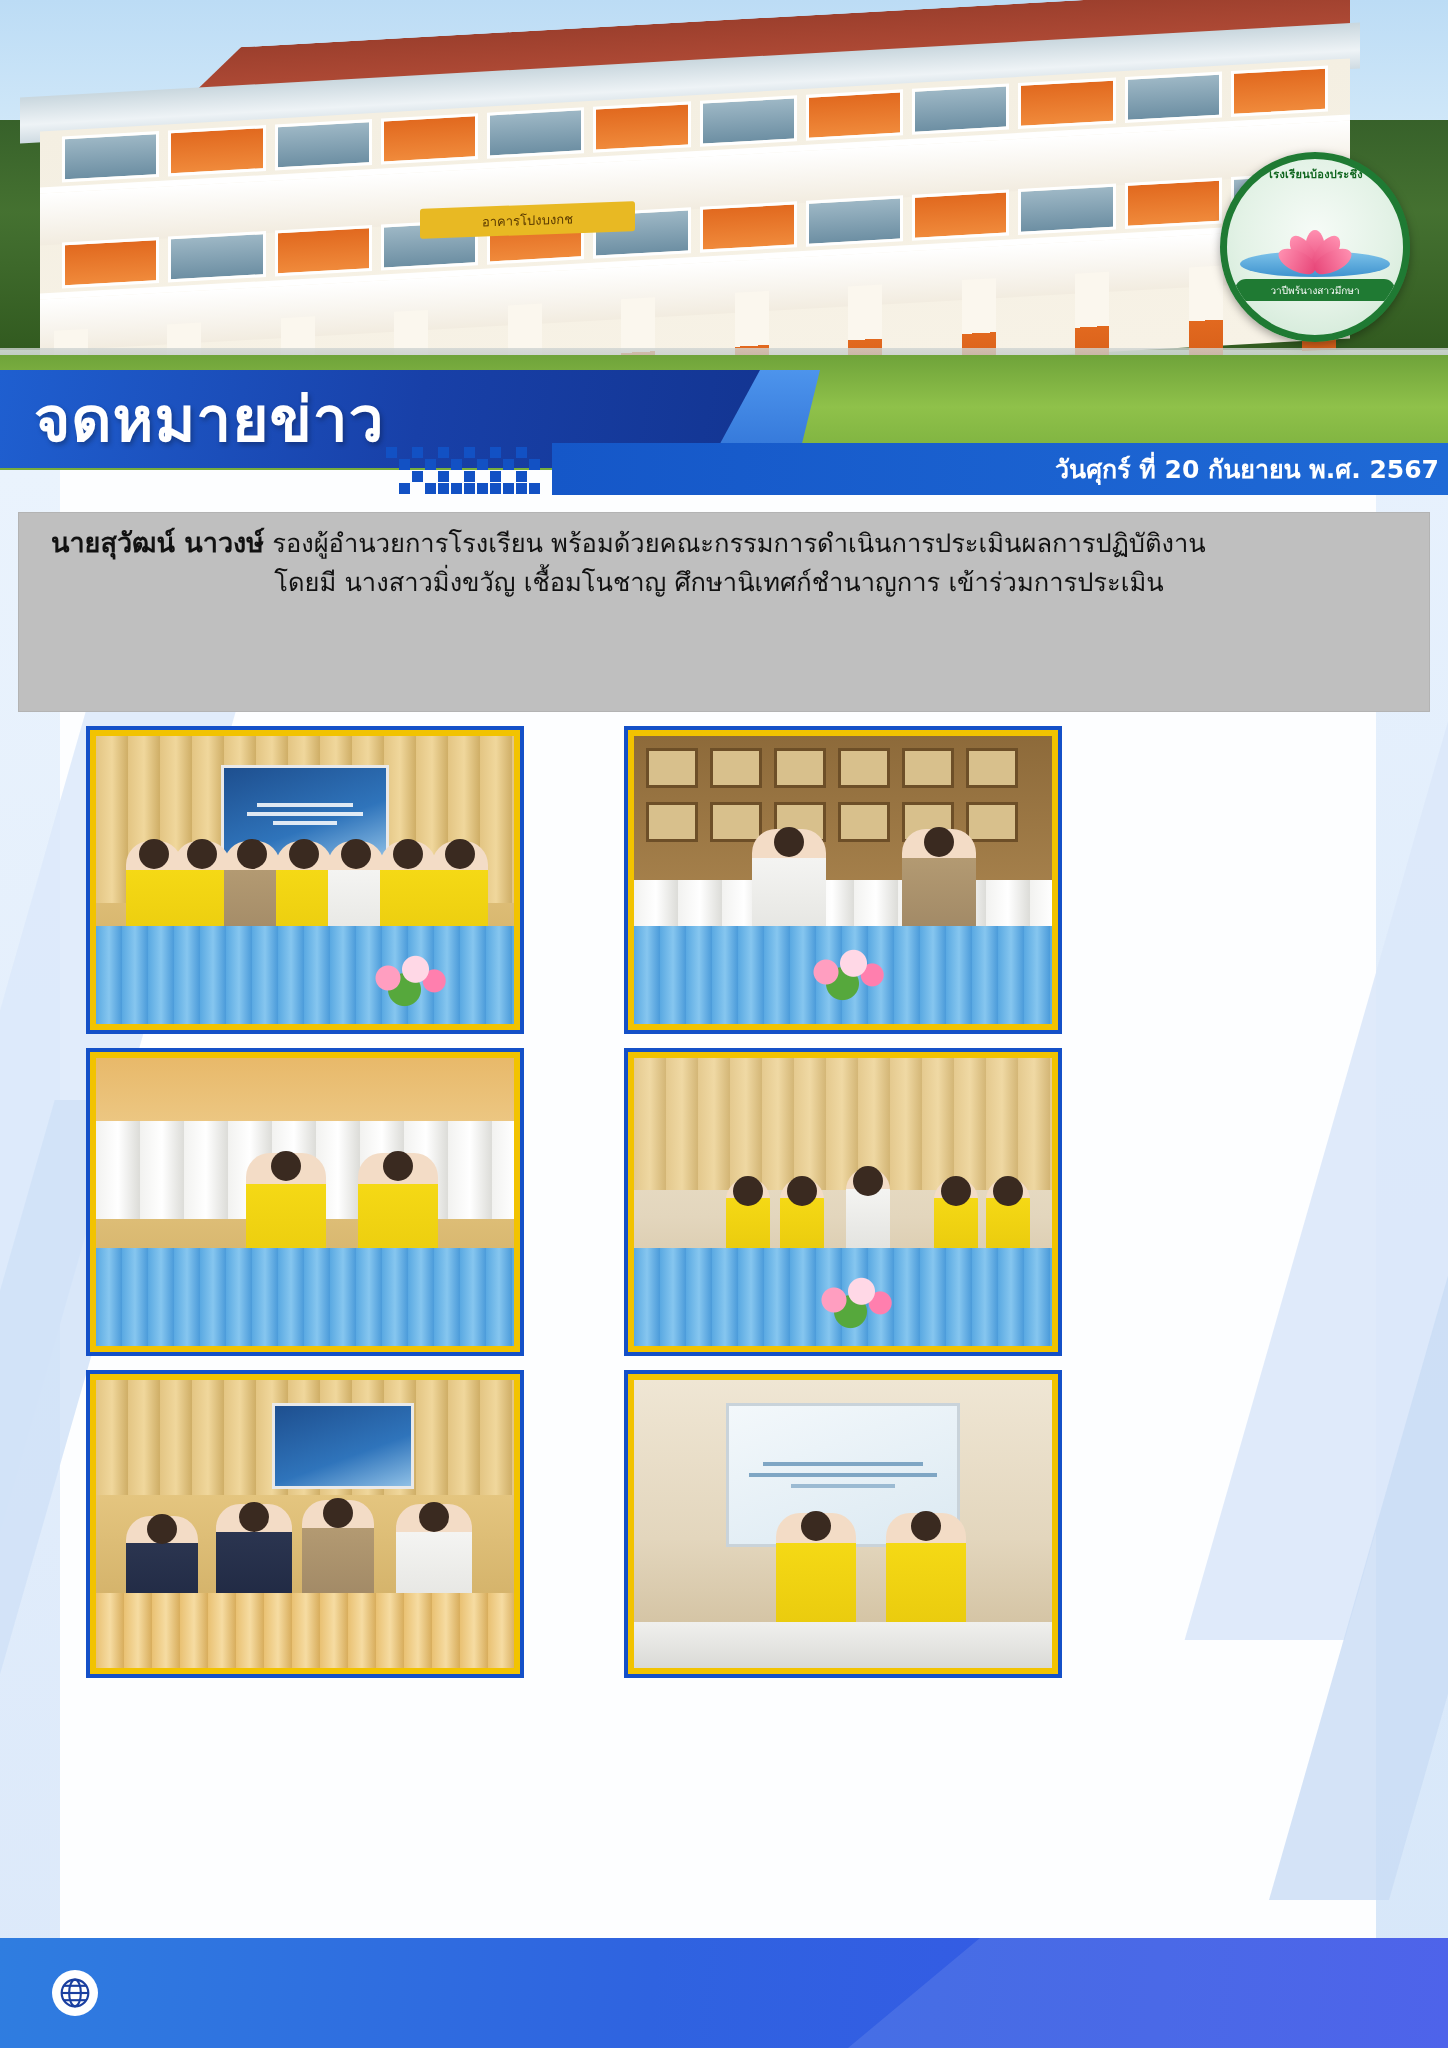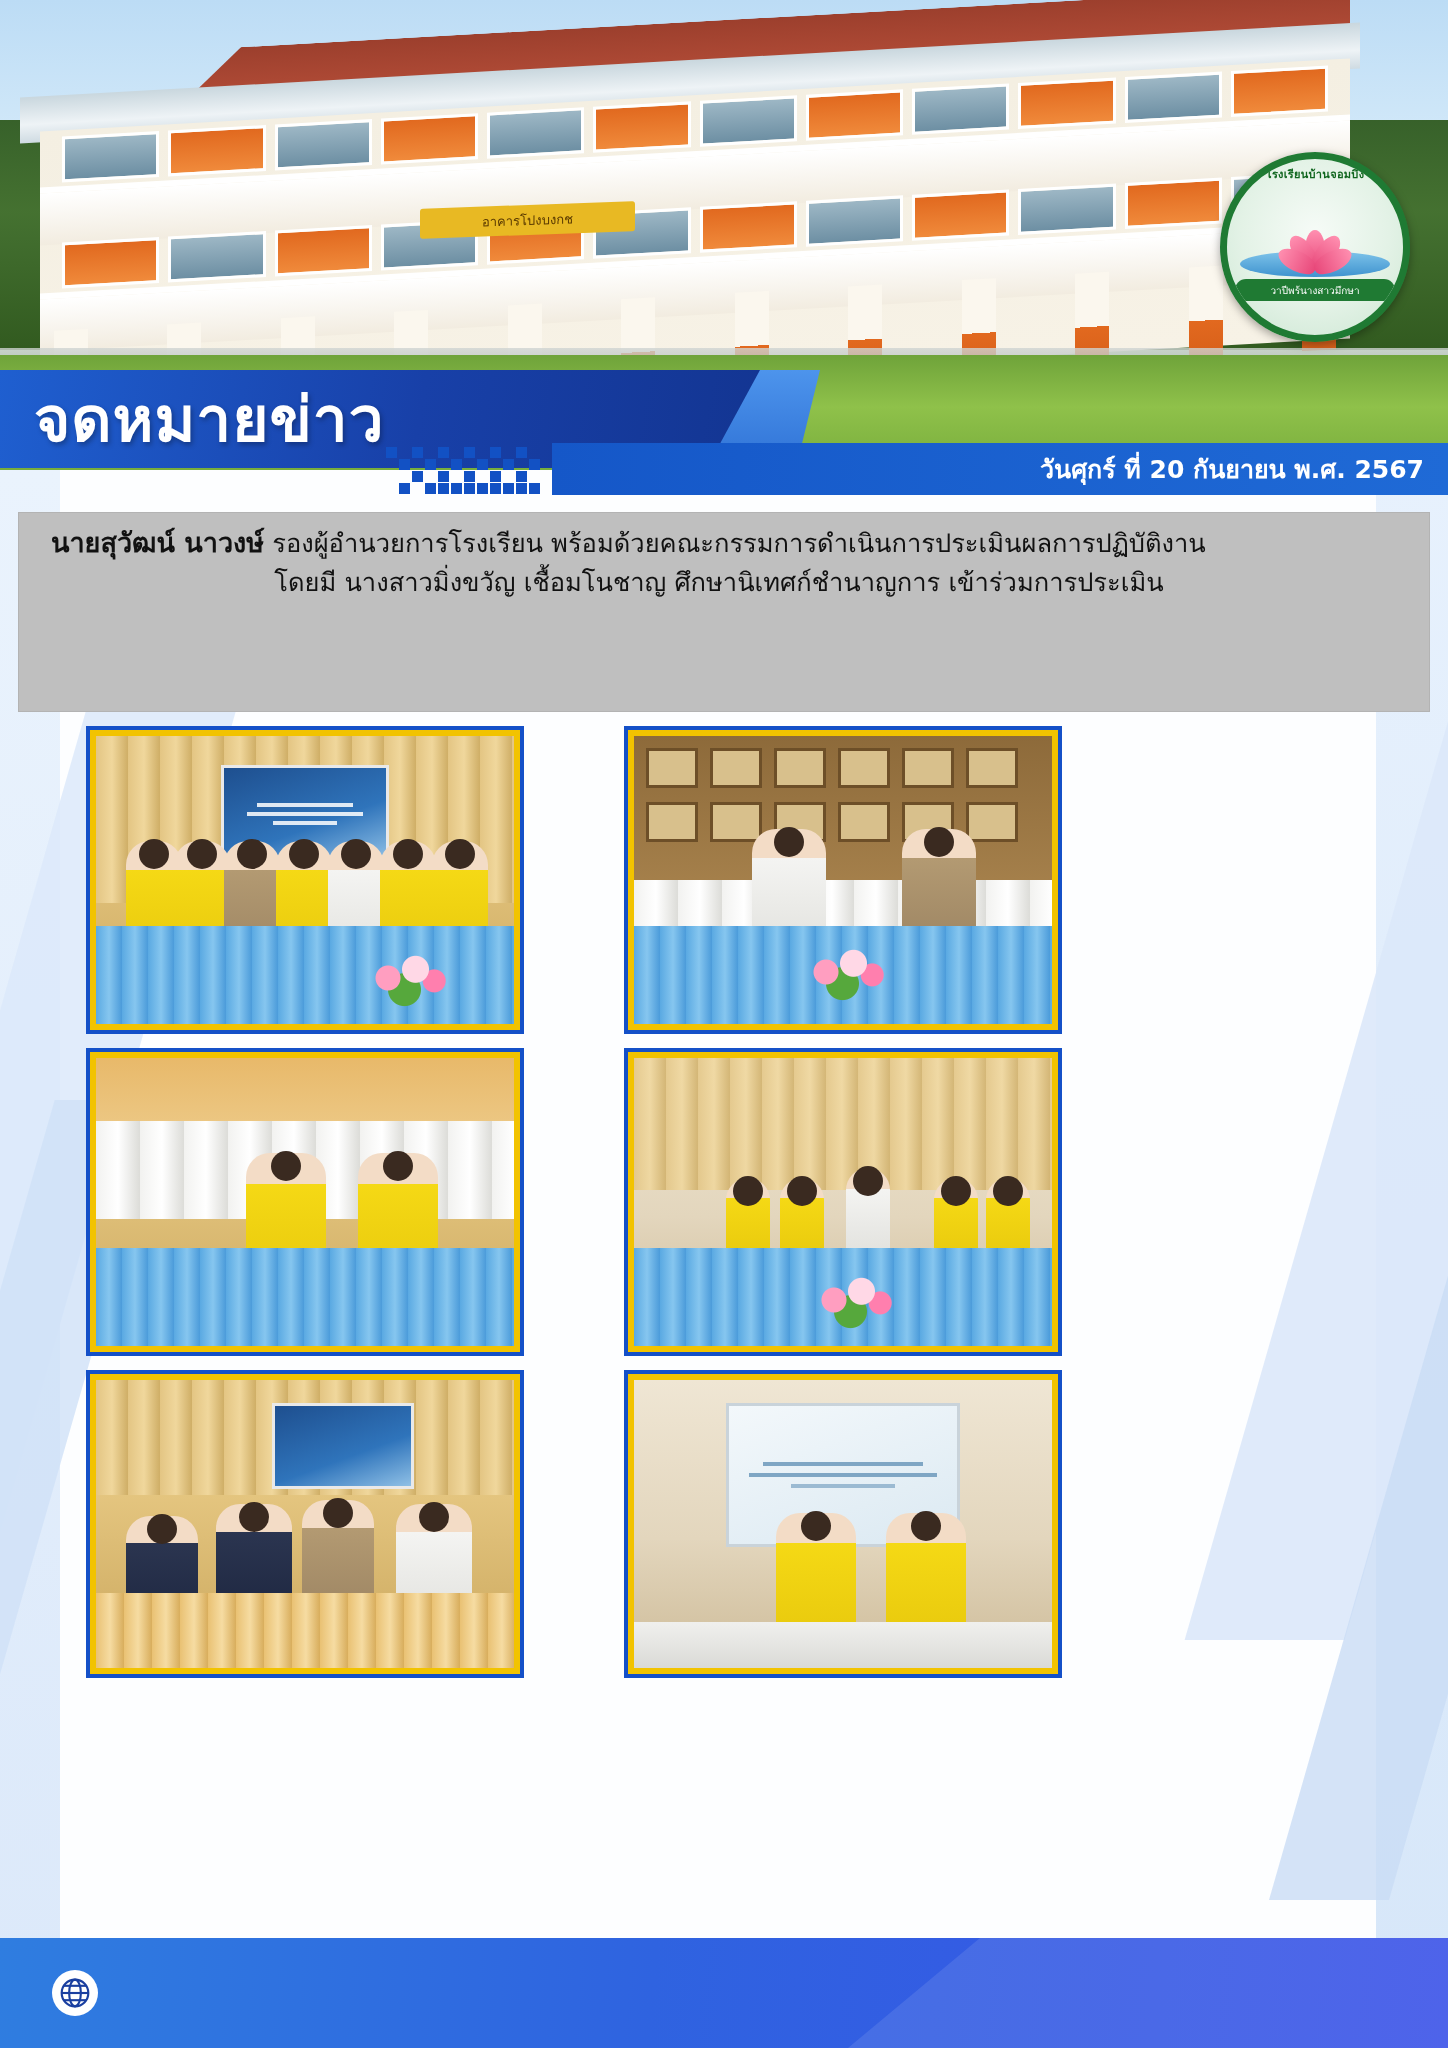--- a/index.html
+++ b/index.html
@@ -107,21 +107,21 @@
     display:flex; align-items:center;
   }
   .issue-no {
     color:#111; font-size:34px; font-weight:bold; white-space:nowrap;
     padding-left:12px; letter-spacing:.5px;
   }
   .pixel-strip { width:160px; height:52px; margin:0 6px; position:relative; }
   .pixel-strip i { position:absolute; width:11px; height:11px; background:#1251c4; }
   .date-bar {
     flex:1; height:52px; background:linear-gradient(90deg,#1557c8 0%,#1f6ad6 100%);
-    display:flex; align-items:center; justify-content:flex-end; padding-right:24px;
+    display:flex; align-items:center; justify-content:flex-end; padding-right:9px;
     color:#ffffff; font-size:25px; font-weight:bold; white-space:nowrap;
   }
 
   
   .desc {
     position:absolute; left:18px; top:512px; width:1412px; height:200px;
     background:#bfbfbf; border:1px solid #b3b3b3; z-index:6;
     padding:10px 28px 6px 18px; text-align:center; color:#111;
   }
   .desc-line { font-size:25.5px; line-height:39px; white-space:nowrap; }
@@ -258,21 +258,21 @@
         <div class="hero-col"></div>
         <div class="hero-col"></div>
     </div>
   </div>
   <div class="hero-path"></div>
   <div class="hero-grass"></div>
   <div class="hero-sign">อาคารโปงบงกช</div>
 </div>
 
 <div class="logo">
-  <div class="logo-arc-top">โรงเรียนบ้านจอมบึง</div>
+  <div class="logo-arc-top">โรงเรียนบ้องประชึง</div>
   <div class="logo-water"></div>
   <div class="logo-lotus">
     <span class="petal" style="transform:translateX(-50%) rotate(0deg);"></span>
     <span class="petal" style="transform:translateX(-50%) rotate(-34deg);"></span>
     <span class="petal" style="transform:translateX(-50%) rotate(34deg);"></span>
     <span class="petal" style="transform:translateX(-50%) rotate(-64deg);"></span>
     <span class="petal" style="transform:translateX(-50%) rotate(64deg);"></span>
   </div>
   <div class="logo-ribbon">วาปีพร้นางสาวมึกษา</div>
 </div>

